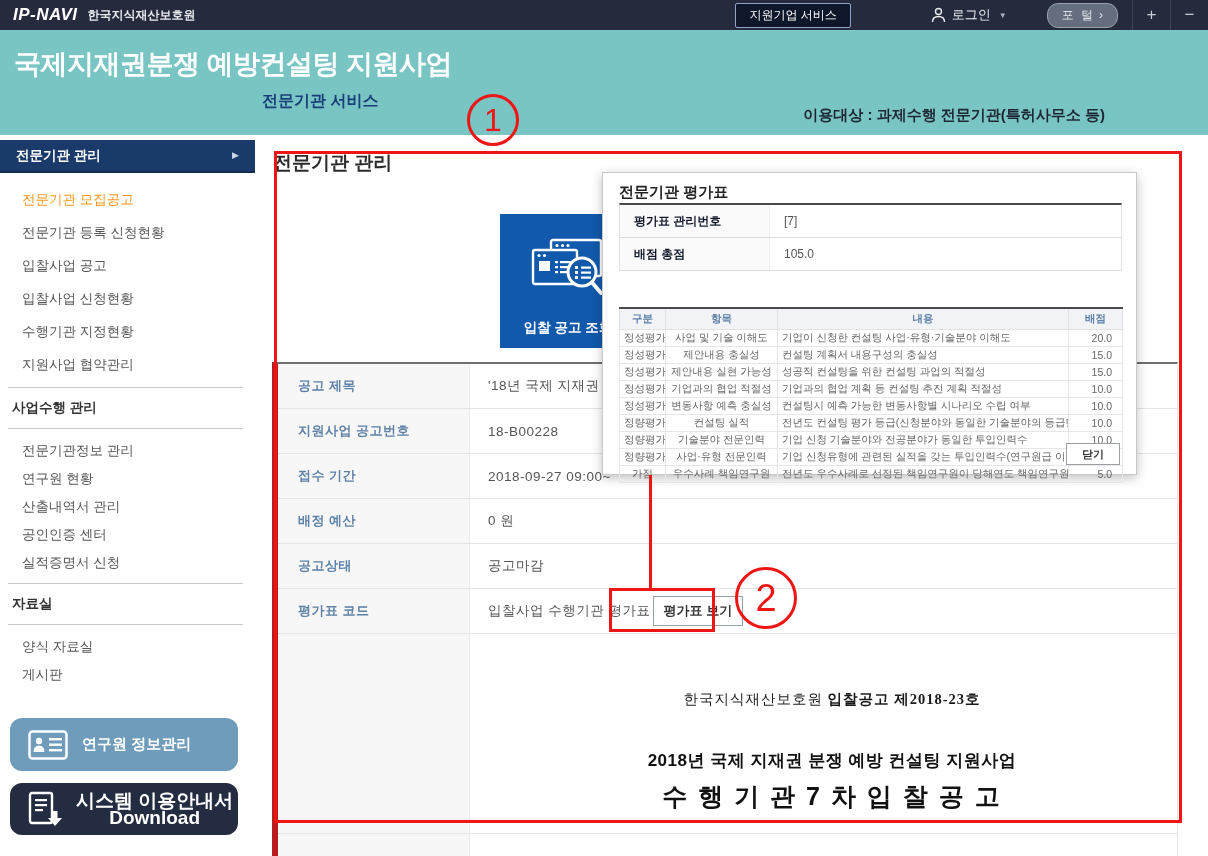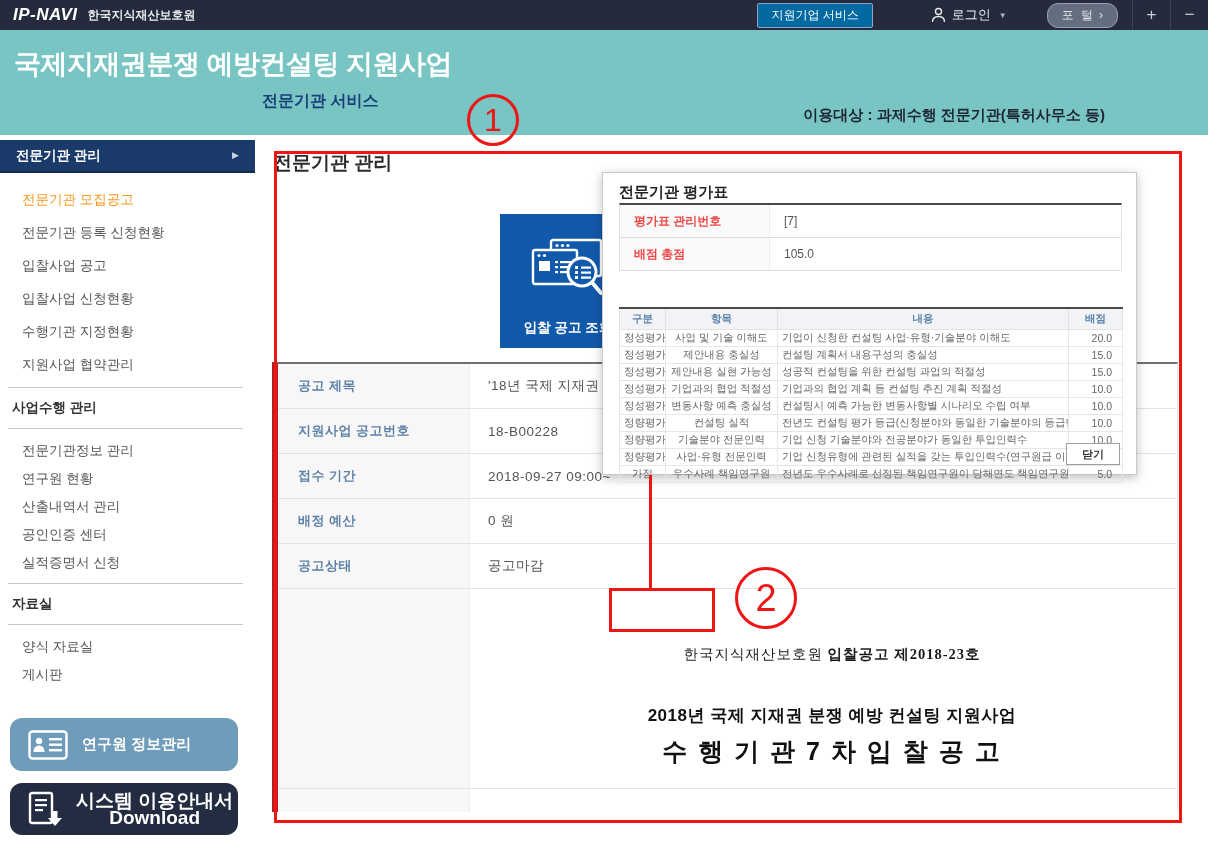--- a/index.html
+++ b/index.html
@@ -7,22 +7,22 @@
     font-family:"Liberation Sans","DejaVu Sans",sans-serif; background:#fff; }
   .page { position:relative; width:1084px; height:856px; }
 
   
   .topbar { position:absolute; left:0; top:0; width:1208px; height:30px;
     background:#252b3c; display:flex; align-items:center; }
   .logo { color:#fff; font-weight:bold; font-size:17px; letter-spacing:.5px;
     margin-left:13px; font-style:italic; }
   .org { color:#e8eaee; font-size:12px; margin-left:10px; font-weight:bold; }
   .topbar-right { position:absolute; right:0; top:0; height:30px; display:flex; align-items:center; }
-  .support-btn { background:#0369a1; border:1px solid #93a2c7; color:#fff;
-    font-size:12px; padding:3px 13px; border-radius:2px; cursor:pointer; margin-right:58px;
+  .support-btn { background:#0f172a; border:1px solid #93a2c7; color:#fff;
+    font-size:12px; padding:3px 13px; border-radius:2px; cursor:pointer; margin-right:80px;
     font-family:inherit; }
   .login-group { display:flex; align-items:center; color:#e8eaee; font-size:13px; cursor:pointer; margin-right:40px; }
   .login-group svg { margin-right:6px; }
   .caret { font-size:8px; color:#aab0bf; margin-left:8px; }
   .portal-pill { background:#656e7e; border:1px solid #99a1ad; color:#dfe3e8;
     border-radius:11px; font-size:12px; padding:3px 14px; cursor:pointer; margin-right:14px;
     letter-spacing:2px; font-family:inherit; }
   .portal-pill .chev { margin-left:4px; letter-spacing:0; }
   .vsep { width:1px; height:30px; background:#3c4357; }
   .winbtn { width:37px; height:30px; background:transparent; border:none; color:#c9cdd6;
@@ -85,21 +85,21 @@
     color:#111; letter-spacing:2px; }
   .mrow.stub { height:23px; border-bottom:none; }
 
   
   .modal { position:absolute; left:602px; top:172px; width:535px; height:303px; z-index:20;
     background:#fff; border:1px solid #c8c8c8; box-shadow:0 3px 10px rgba(0,0,0,.25); }
   .modal-title { position:absolute; left:16px; top:10px; font-size:15px; font-weight:bold; color:#222; }
   .kv-table { position:absolute; left:16px; top:30px; width:503px;
     border-top:2px solid #4a4a4a; border-left:1px solid #e0e0e0; border-right:1px solid #e0e0e0; }
   .kv-row { display:flex; height:33px; border-bottom:1px solid #ddd; }
-  .kv-row .k { width:150px; flex:0 0 150px; background:#fafafa; color:#ef4444;
+  .kv-row .k { width:150px; flex:0 0 150px; background:#fafafa; color:#0f172a;
     font-size:12px; font-weight:bold; display:flex; align-items:center; padding-left:14px;
     border-right:1px solid #eee; }
   .kv-row .v { flex:1; display:flex; align-items:center; padding-left:14px; font-size:12px; color:#555; }
   .eval-table { position:absolute; left:16px; top:134px; width:503px; border-collapse:collapse;
     table-layout:fixed; font-size:10.5px; }
   .eval-table col.c1{width:46px} .eval-table col.c2{width:112px}
   .eval-table col.c3{width:291px} .eval-table col.c4{width:54px}
   .eval-table thead th { height:21px; background:#f1f3f6; color:#5e81a8; font-weight:bold;
     border:1px solid #e2e2e2; border-top:2px solid #4a4a4a; }
   .eval-table tbody td { height:17px; color:#666; border:1px solid #e6e6e6; padding:0 4px;
@@ -260,20 +260,27 @@
         <div class="val">2018-09-27 09:00~</div>
       </div>
       <div class="mrow">
         <div class="lbl">배정 예산</div>
         <div class="val">0 원</div>
       </div>
       <div class="mrow">
         <div class="lbl">공고상태</div>
         <div class="val">공고마감</div>
       </div>
+      <div class="mrow">
+        <div class="lbl">평가표 코드</div>
+        <div class="val">
+          <span>입찰사업 수행기관 평가표</span>
+          <button class="eval-view-btn">평가표 보기</button>
+        </div>
+      </div>
       <div class="mrow docrow">
         <div class="lbl"></div>
         <div class="val">
           <div class="doc-line1">
             <span>한국지식재산보호원</span> <b>입찰공고 제2018-23호</b>
           </div>
           <div class="doc-line2">2018년 국제 지재권 분쟁 예방 컨설팅 지원사업</div>
           <div class="doc-line3">수 행 기 관   7 차   입 찰 공 고</div>
         </div>
       </div>

